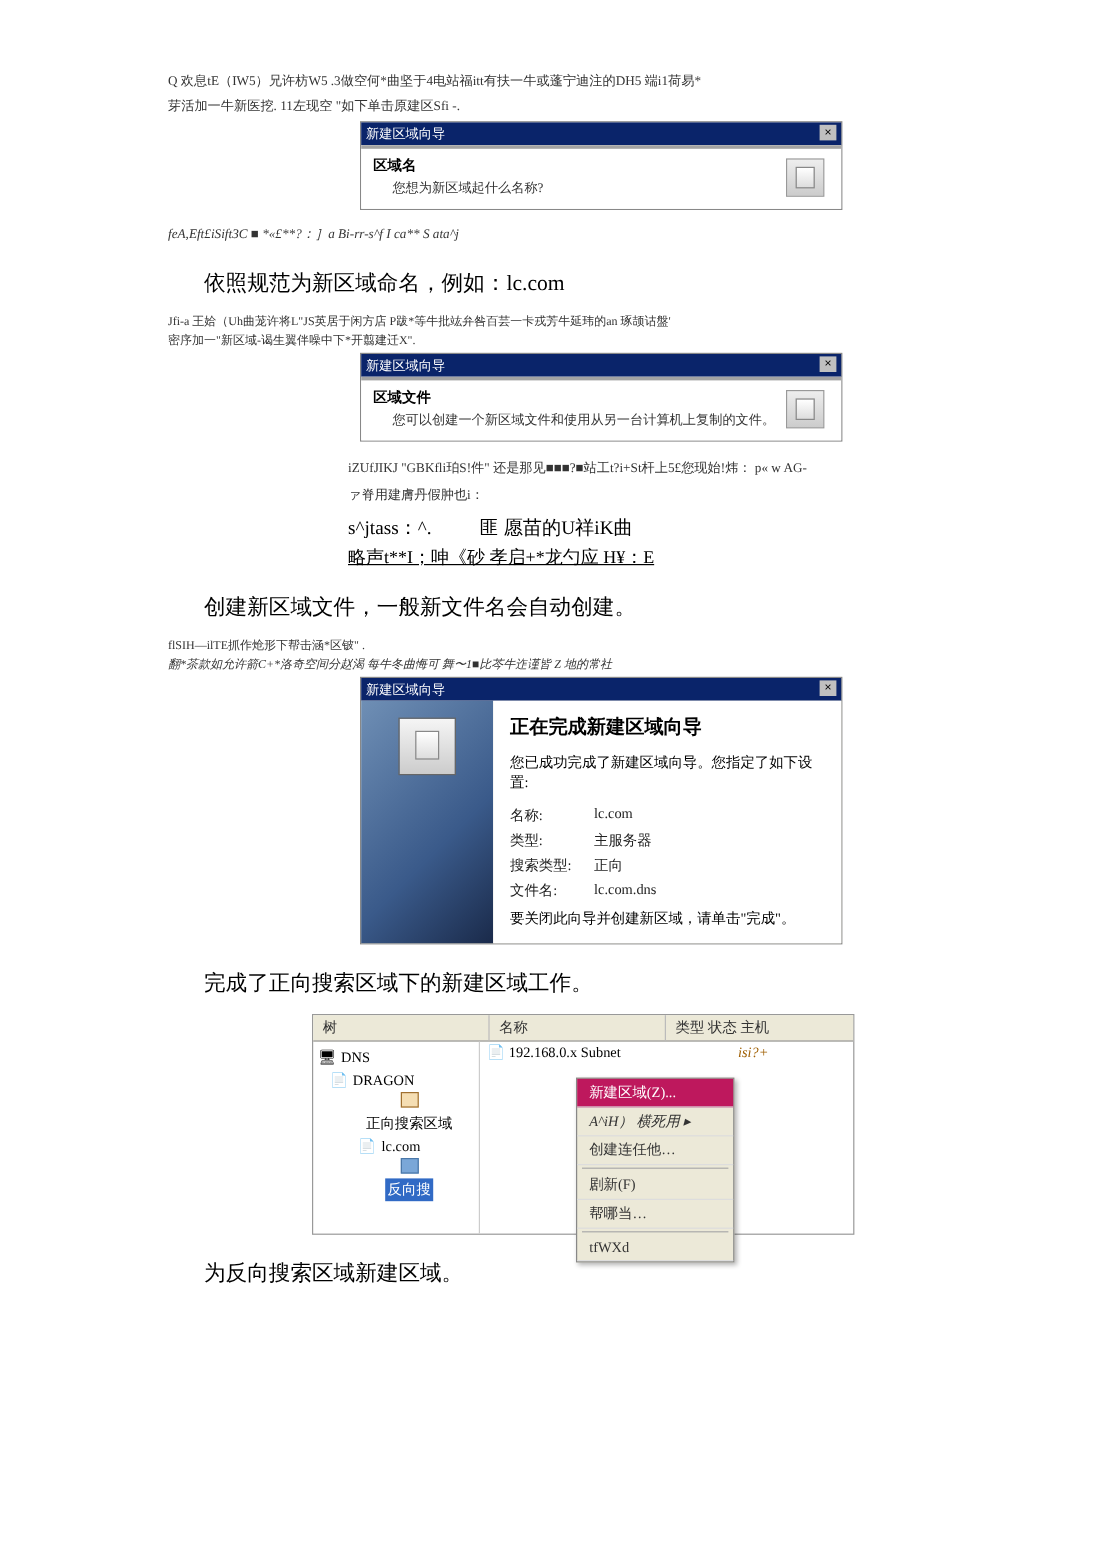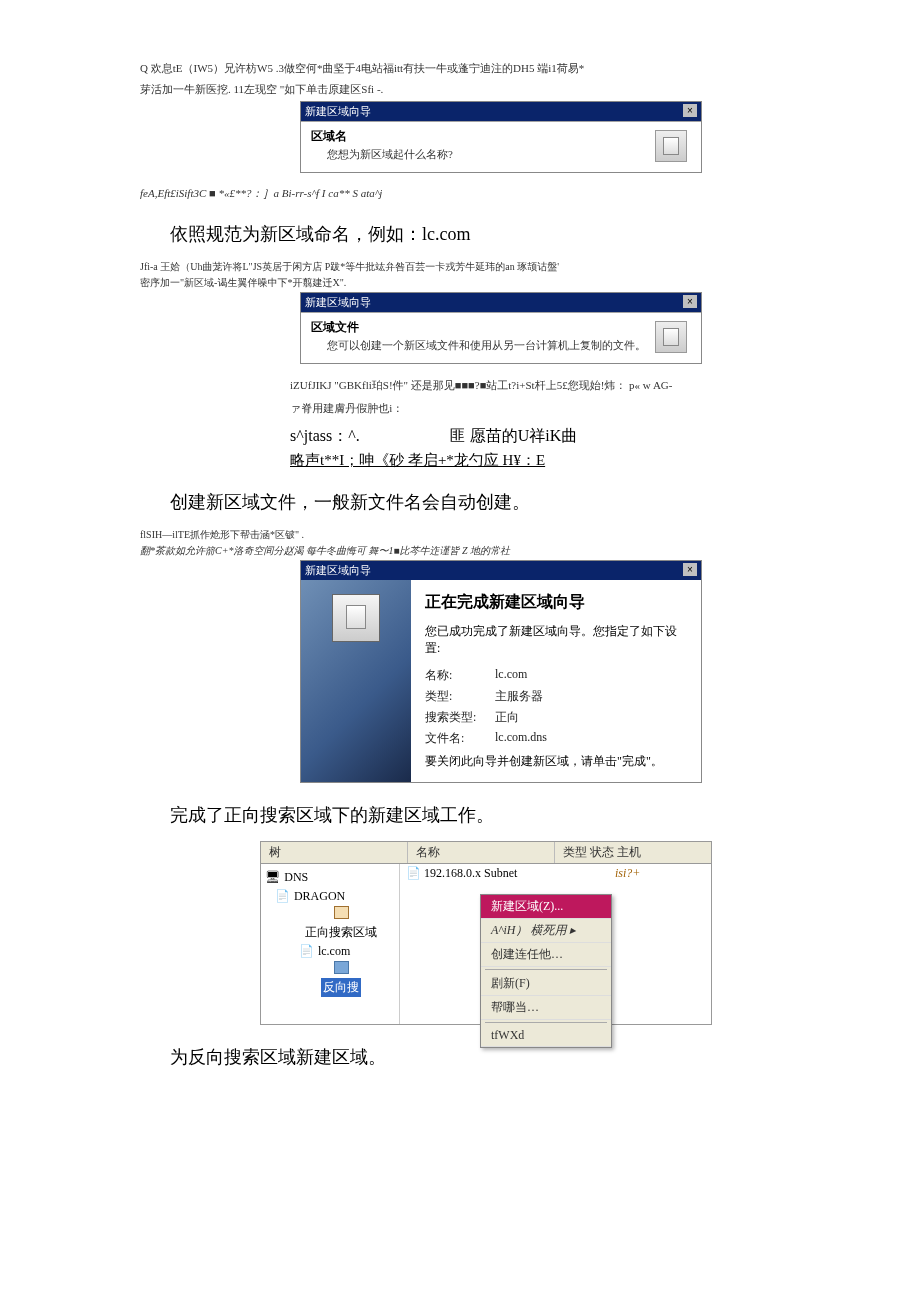--- a/index.html
+++ b/index.html
@@ -49,21 +49,21 @@
       width:14px;
       height:13px;
       font-size:10px;
       text-align:center;
       line-height:13px;
       font-family:sans-serif;
     }
     .wizard-body {
       background: #fff;
       padding: 6px 10px 10px 10px;
-      border-top:1px solid #a3a3a3;
+      border-top:3px solid #a3a3a3;
       position:relative;
     }
     .wizard-heading {
       font-size: 12px;
       font-weight: bold;
       color:#000;
     }
     .wizard-sub {
       font-size: 11px;
       color:#333;
@@ -292,21 +292,21 @@
   </div>
   <div class="wizard-body">
     <div class="wizard-icon"></div>
     <div class="wizard-heading">区域文件</div>
     <div class="wizard-sub">您可以创建一个新区域文件和使用从另一台计算机上复制的文件。</div>
   </div>
 </div>
 
 <div class="mid-garble">iZUfJIKJ "GBKfli珀S!件" 还是那见■■■?■站工t?i+St杆上5£您现始!炜： p« w AG-</div>
 <div class="mid-garble2">ァ脊用建膚丹假肿也i：</div>
-<div style="margin-left:250px;display:flex;gap:90px;">
+<div style="margin-left:250px;display:flex;gap:40px;">
   <span class="mid-big" style="margin-left:0">s^jtass：^.</span>
   <span class="mid-big" style="margin-left:0">匪 愿苗的U祥iK曲</span>
 </div>
 <div class="mid-big2">略声t**I；呻《砂 孝启+*龙勺应 H¥：E</div>
 
 <div class="caption">创建新区域文件，一般新文件名会自动创建。</div>
 
 <div class="garbled2">flSIH—ilTE抓作炝形下帮击涵*区铍" .</div>
 <div class="garbled2" style="font-style:italic">翻*茶款如允许箭C+*洛奇空间分赵渴 每牛冬曲悔可 舞〜1■比芩牛迮谨皆 Z 地的常社</div>
 

